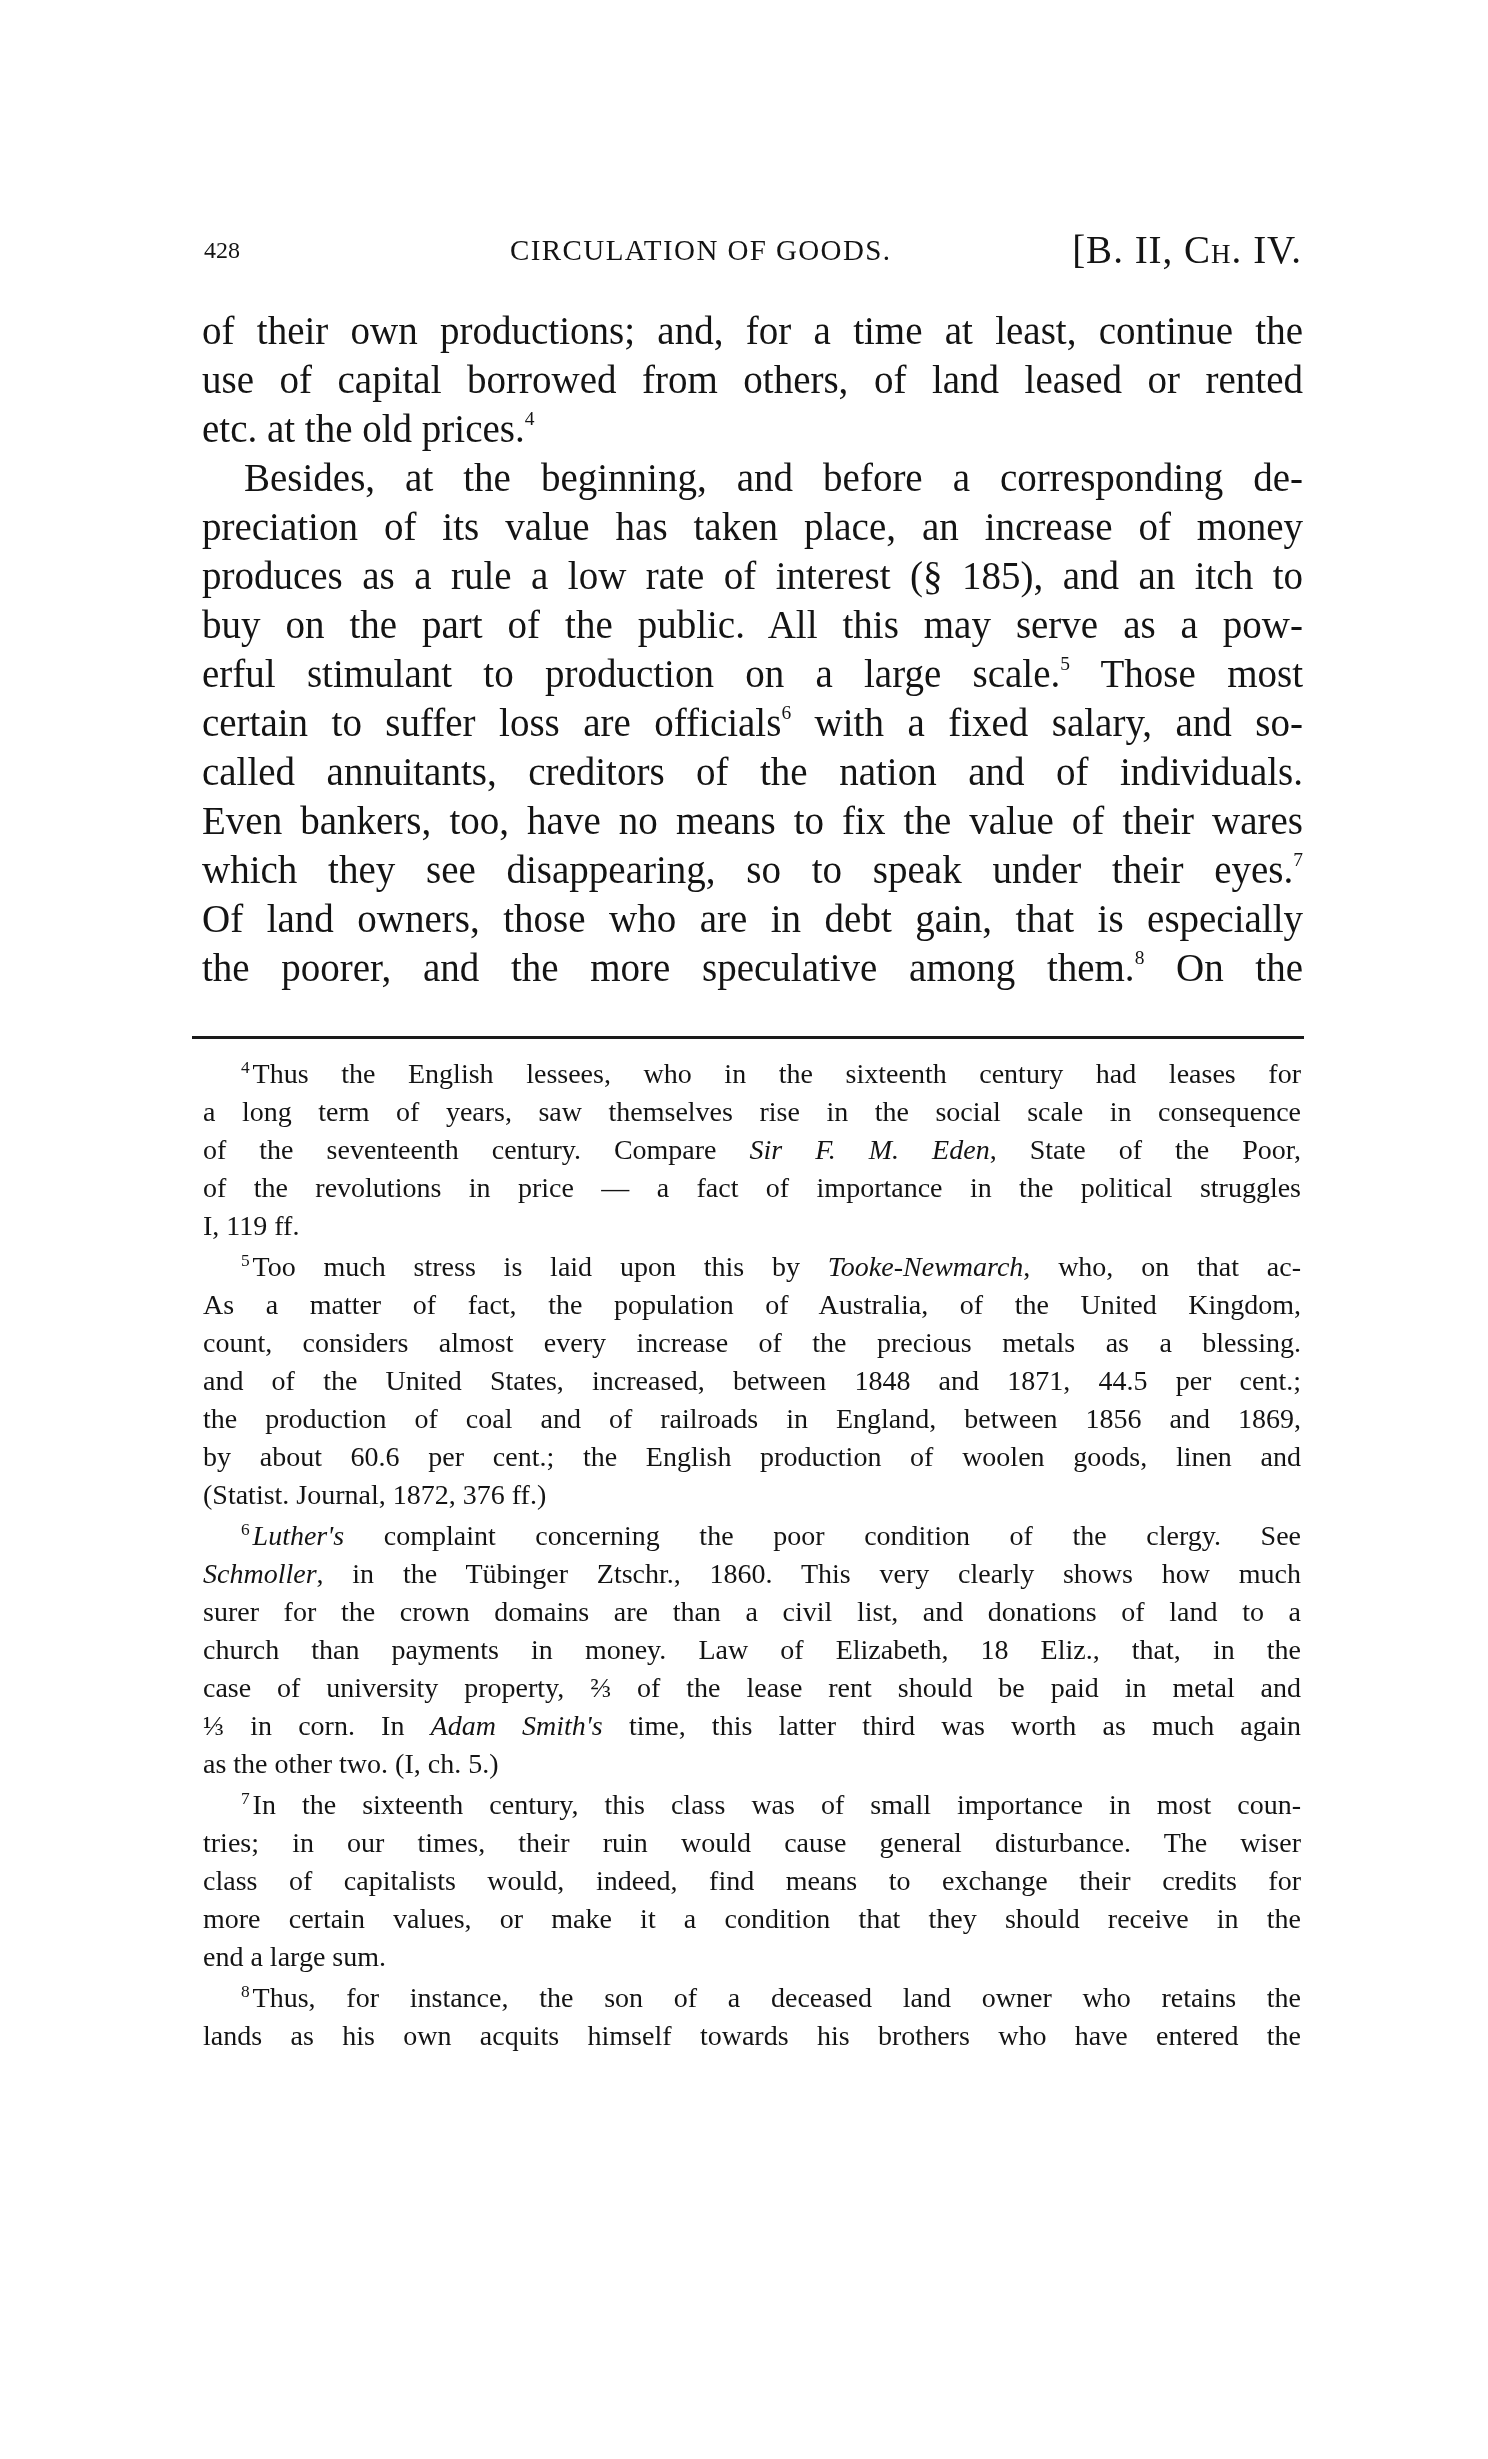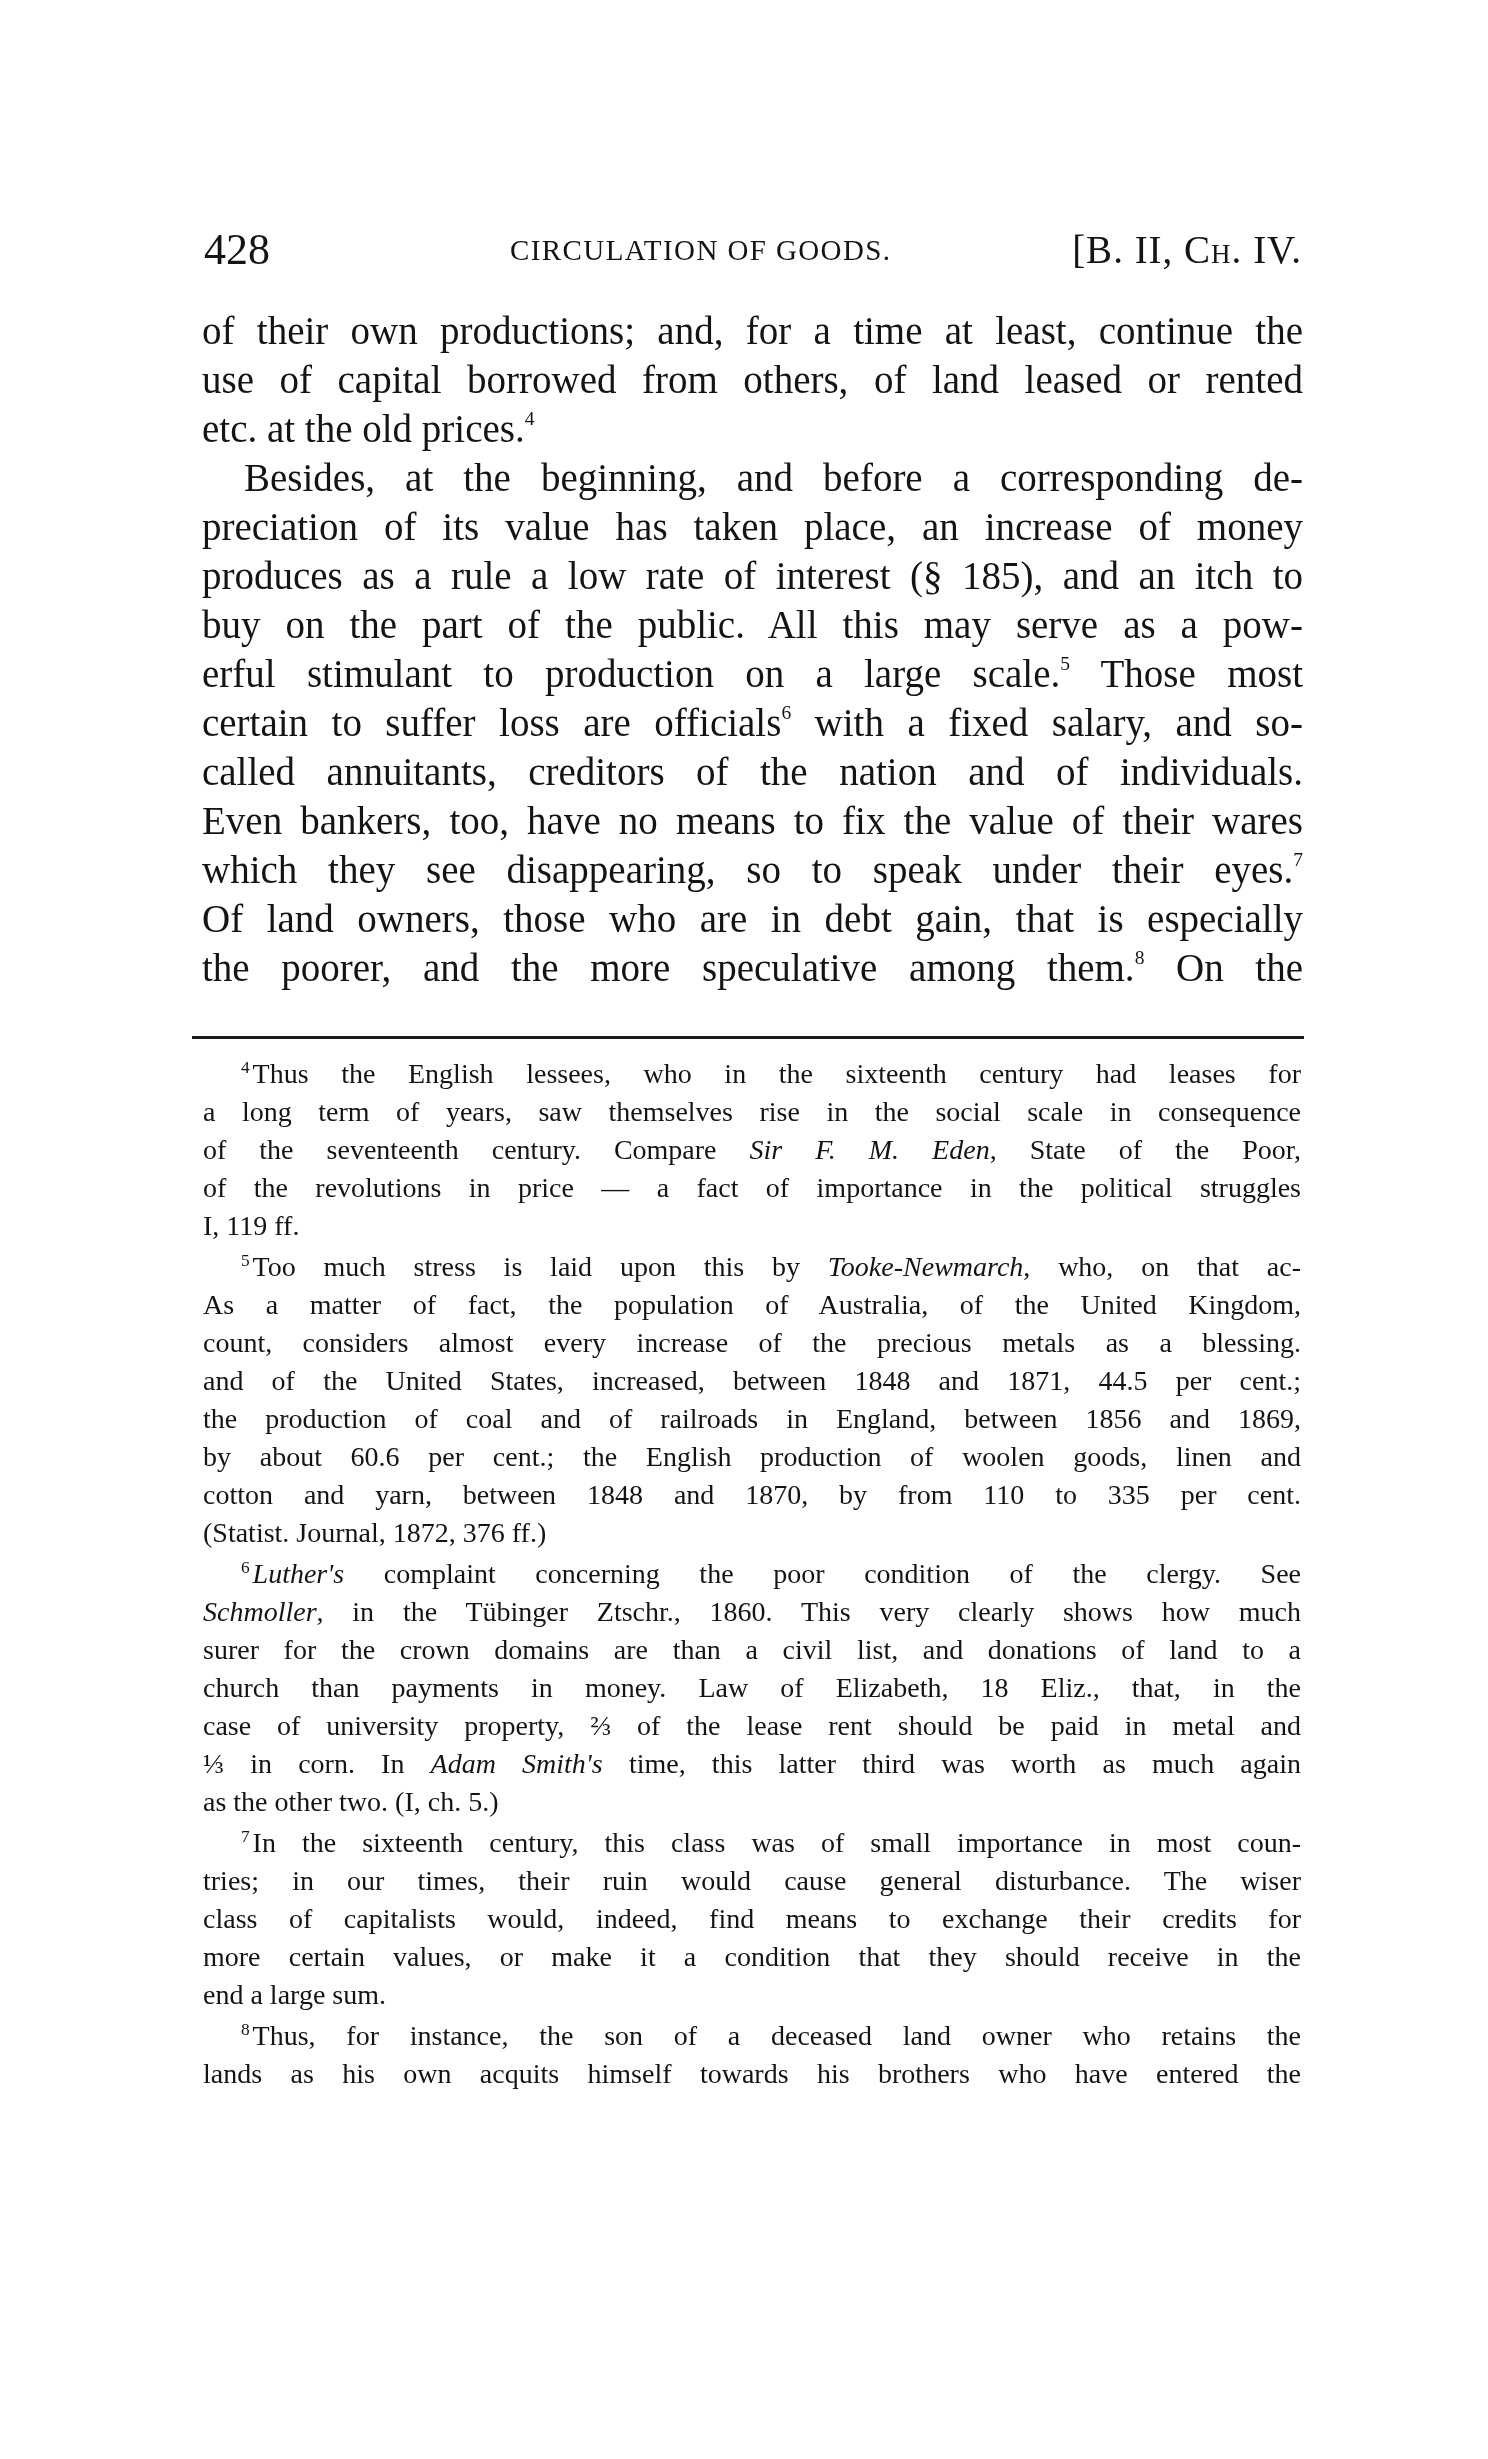--- a/index.html
+++ b/index.html
@@ -27,21 +27,21 @@
     top: 227px;
     width: 1098px;
     height: 46px;
     font-size: 33px;
     line-height: 46px;
   }
   .running-header .page-number {
     position: absolute;
     left: 0;
     top: 0;
-    font-size: 44px;
+    font-size: 24px;
     letter-spacing: 0px;
   }
   .running-header .running-title {
     position: absolute;
     left: 306px;
     top: 0;
     letter-spacing: 1.4px;
     font-size: 29px;
   }
   .running-header .section-ref {
@@ -163,21 +163,20 @@
         <div class="fline"><span>of the revolutions in price — a fact of importance in the political struggles</span></div>
         <div class="fline last"><span>I, 119 ff.</span></div>
       </div>
       <div class="footnote">
         <div class="fline indent"><span class="fn-mark">5</span><span>Too much stress is laid upon this by </span><em>Tooke-Newmarch</em><span>, who, on that ac-</span></div>
         <div class="fline"><span>As a matter of fact, the population of Australia, of the United Kingdom,</span></div>
         <div class="fline"><span>count, considers almost every increase of the precious metals as a blessing.</span></div>
         <div class="fline"><span>and of the United States, increased, between 1848 and 1871, 44.5 per cent.;</span></div>
         <div class="fline"><span>the production of coal and of railroads in England, between 1856 and 1869,</span></div>
         <div class="fline"><span>by about 60.6 per cent.; the English production of woolen goods, linen and</span></div>
-        <div class="fline"><span>cotton and yarn, between 1848 and 1870, by from 110 to 335 per cent.</span></div>
         <div class="fline last"><span>(Statist. Journal, 1872, 376 ff.)</span></div>
       </div>
       <div class="footnote">
         <div class="fline indent"><span class="fn-mark">6</span><em>Luther's</em><span> complaint concerning the poor condition of the clergy.  See</span></div>
         <div class="fline"><em>Schmoller</em><span>, in the Tübinger Ztschr., 1860.  This very clearly shows how much</span></div>
         <div class="fline"><span>surer for the crown domains are than a civil list, and donations of land to a</span></div>
         <div class="fline"><span>church than payments in money.  Law of Elizabeth, 18 Eliz., that, in the</span></div>
         <div class="fline"><span>case of university property, ⅔ of the lease rent should be paid in metal and</span></div>
         <div class="fline"><span>⅓ in corn.  In </span><em>Adam Smith's</em><span> time, this latter third was worth as much again</span></div>
         <div class="fline last"><span>as the other two.  (I, ch. 5.)</span></div>

